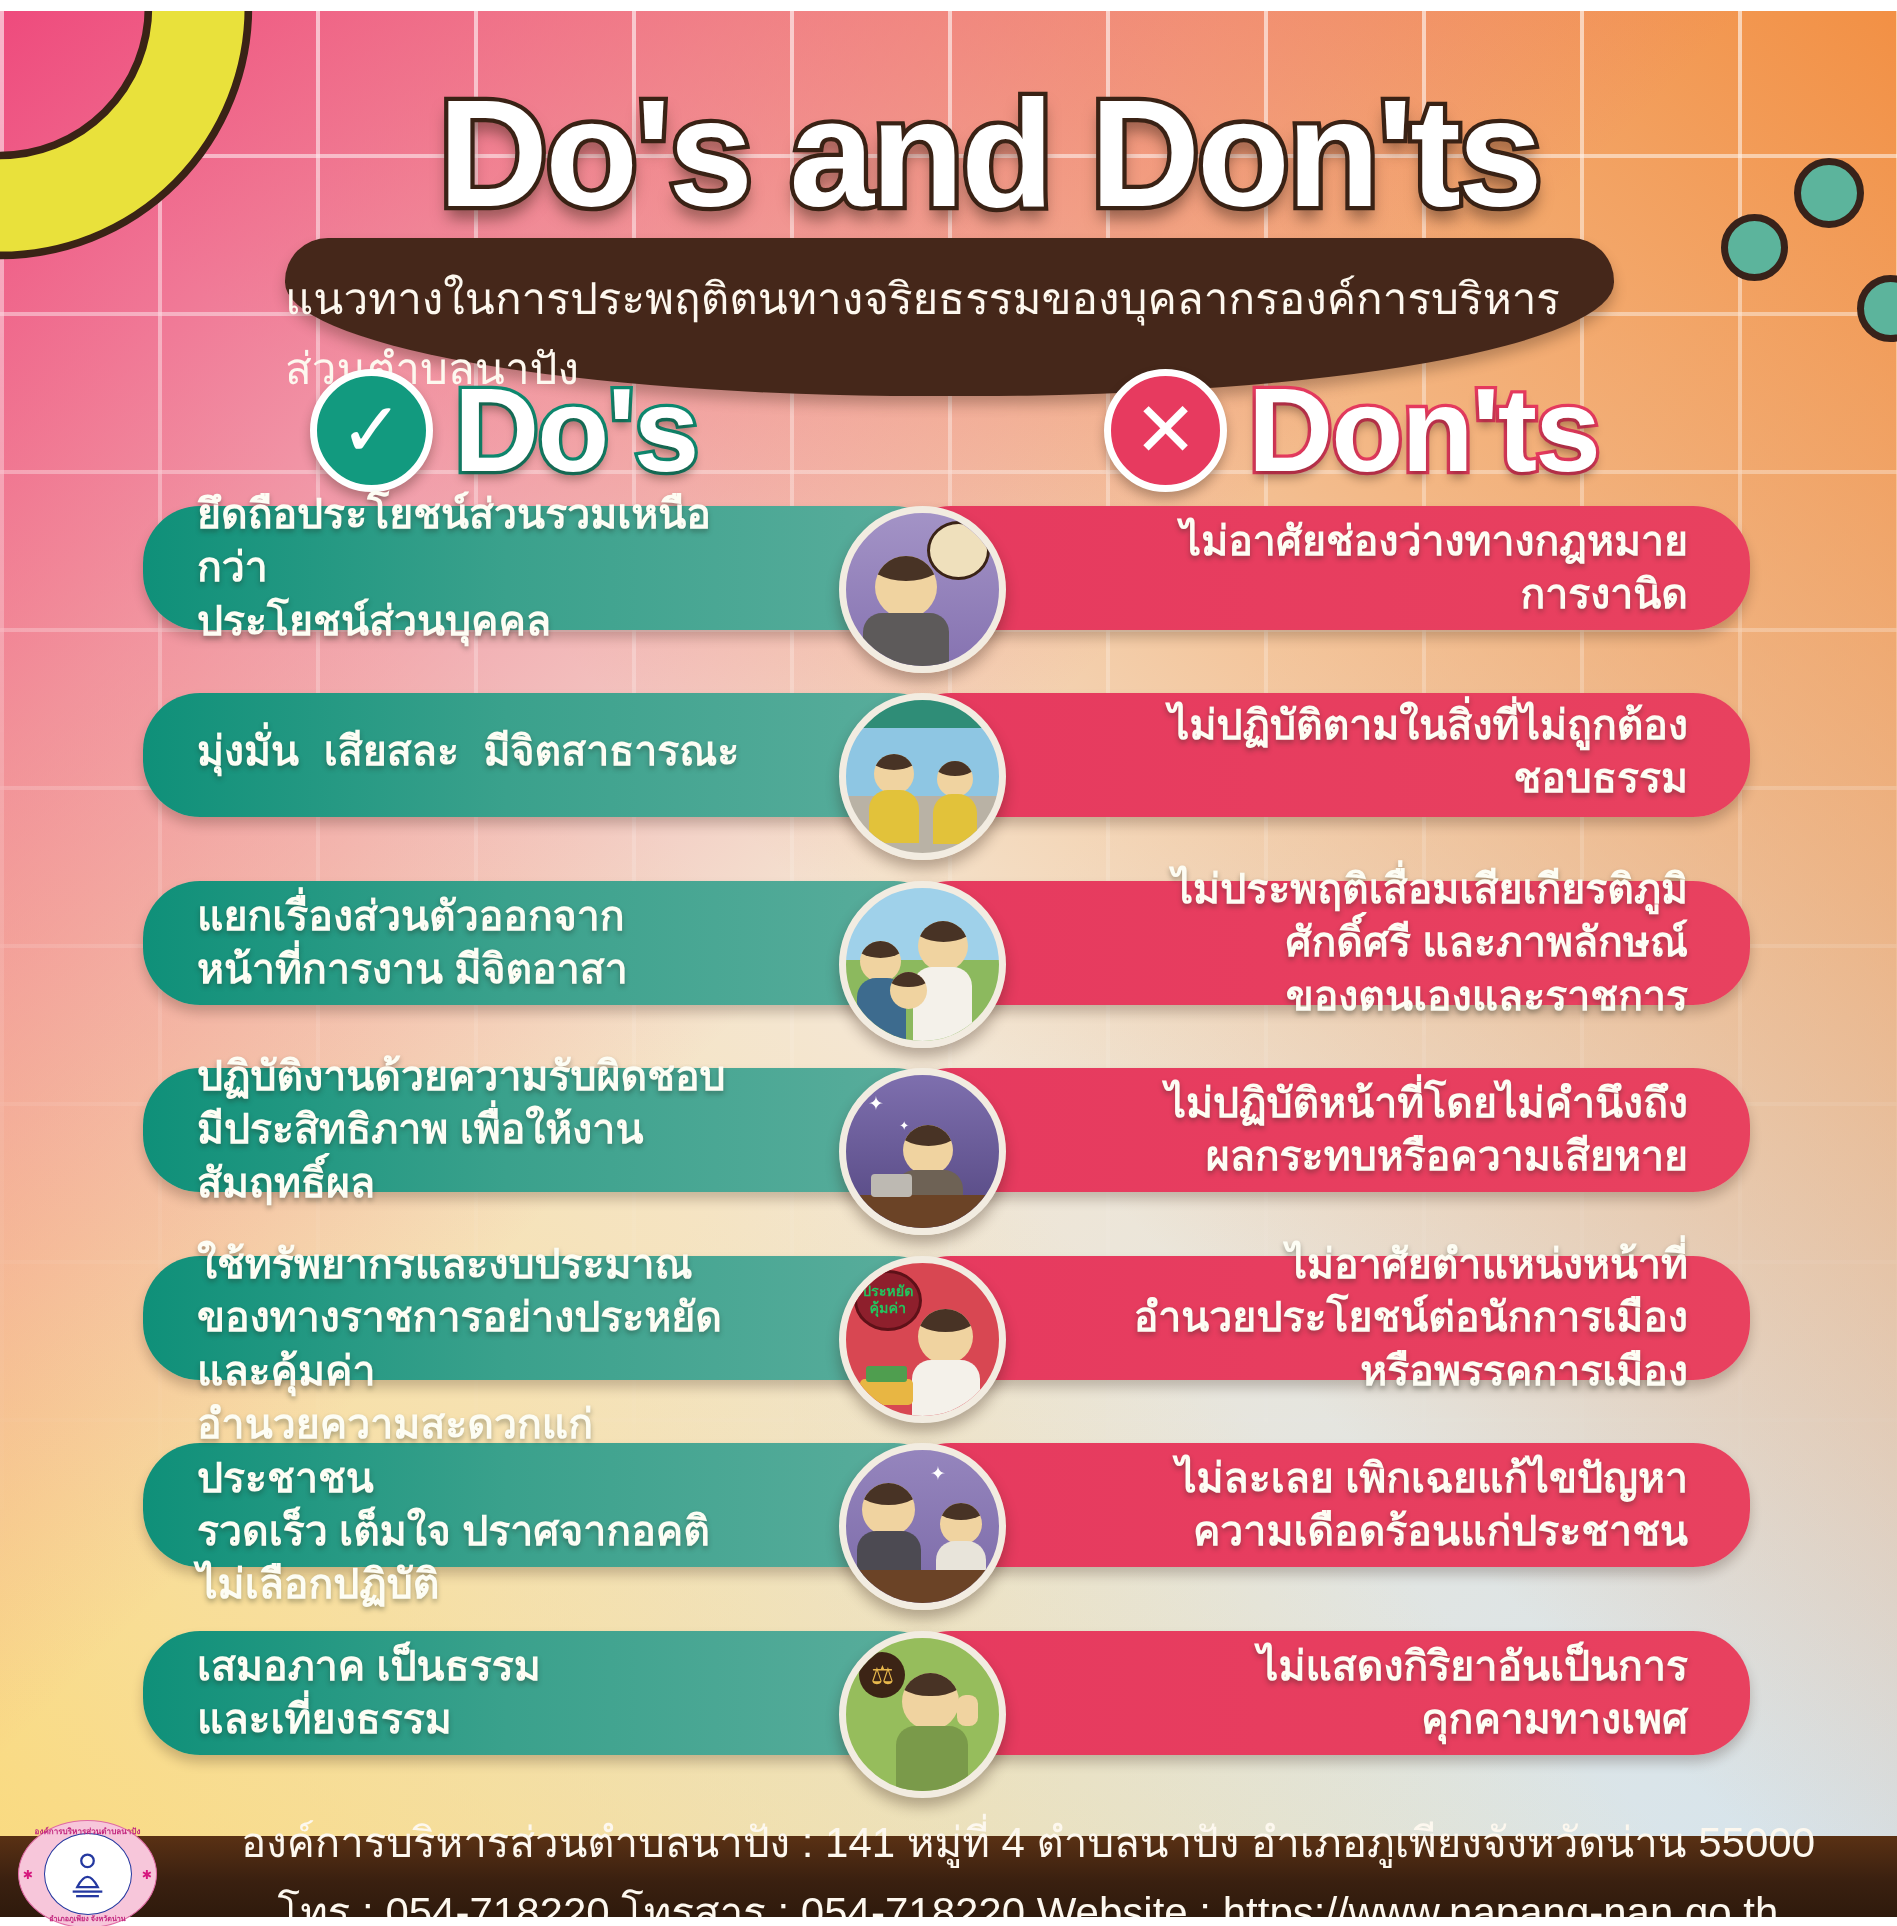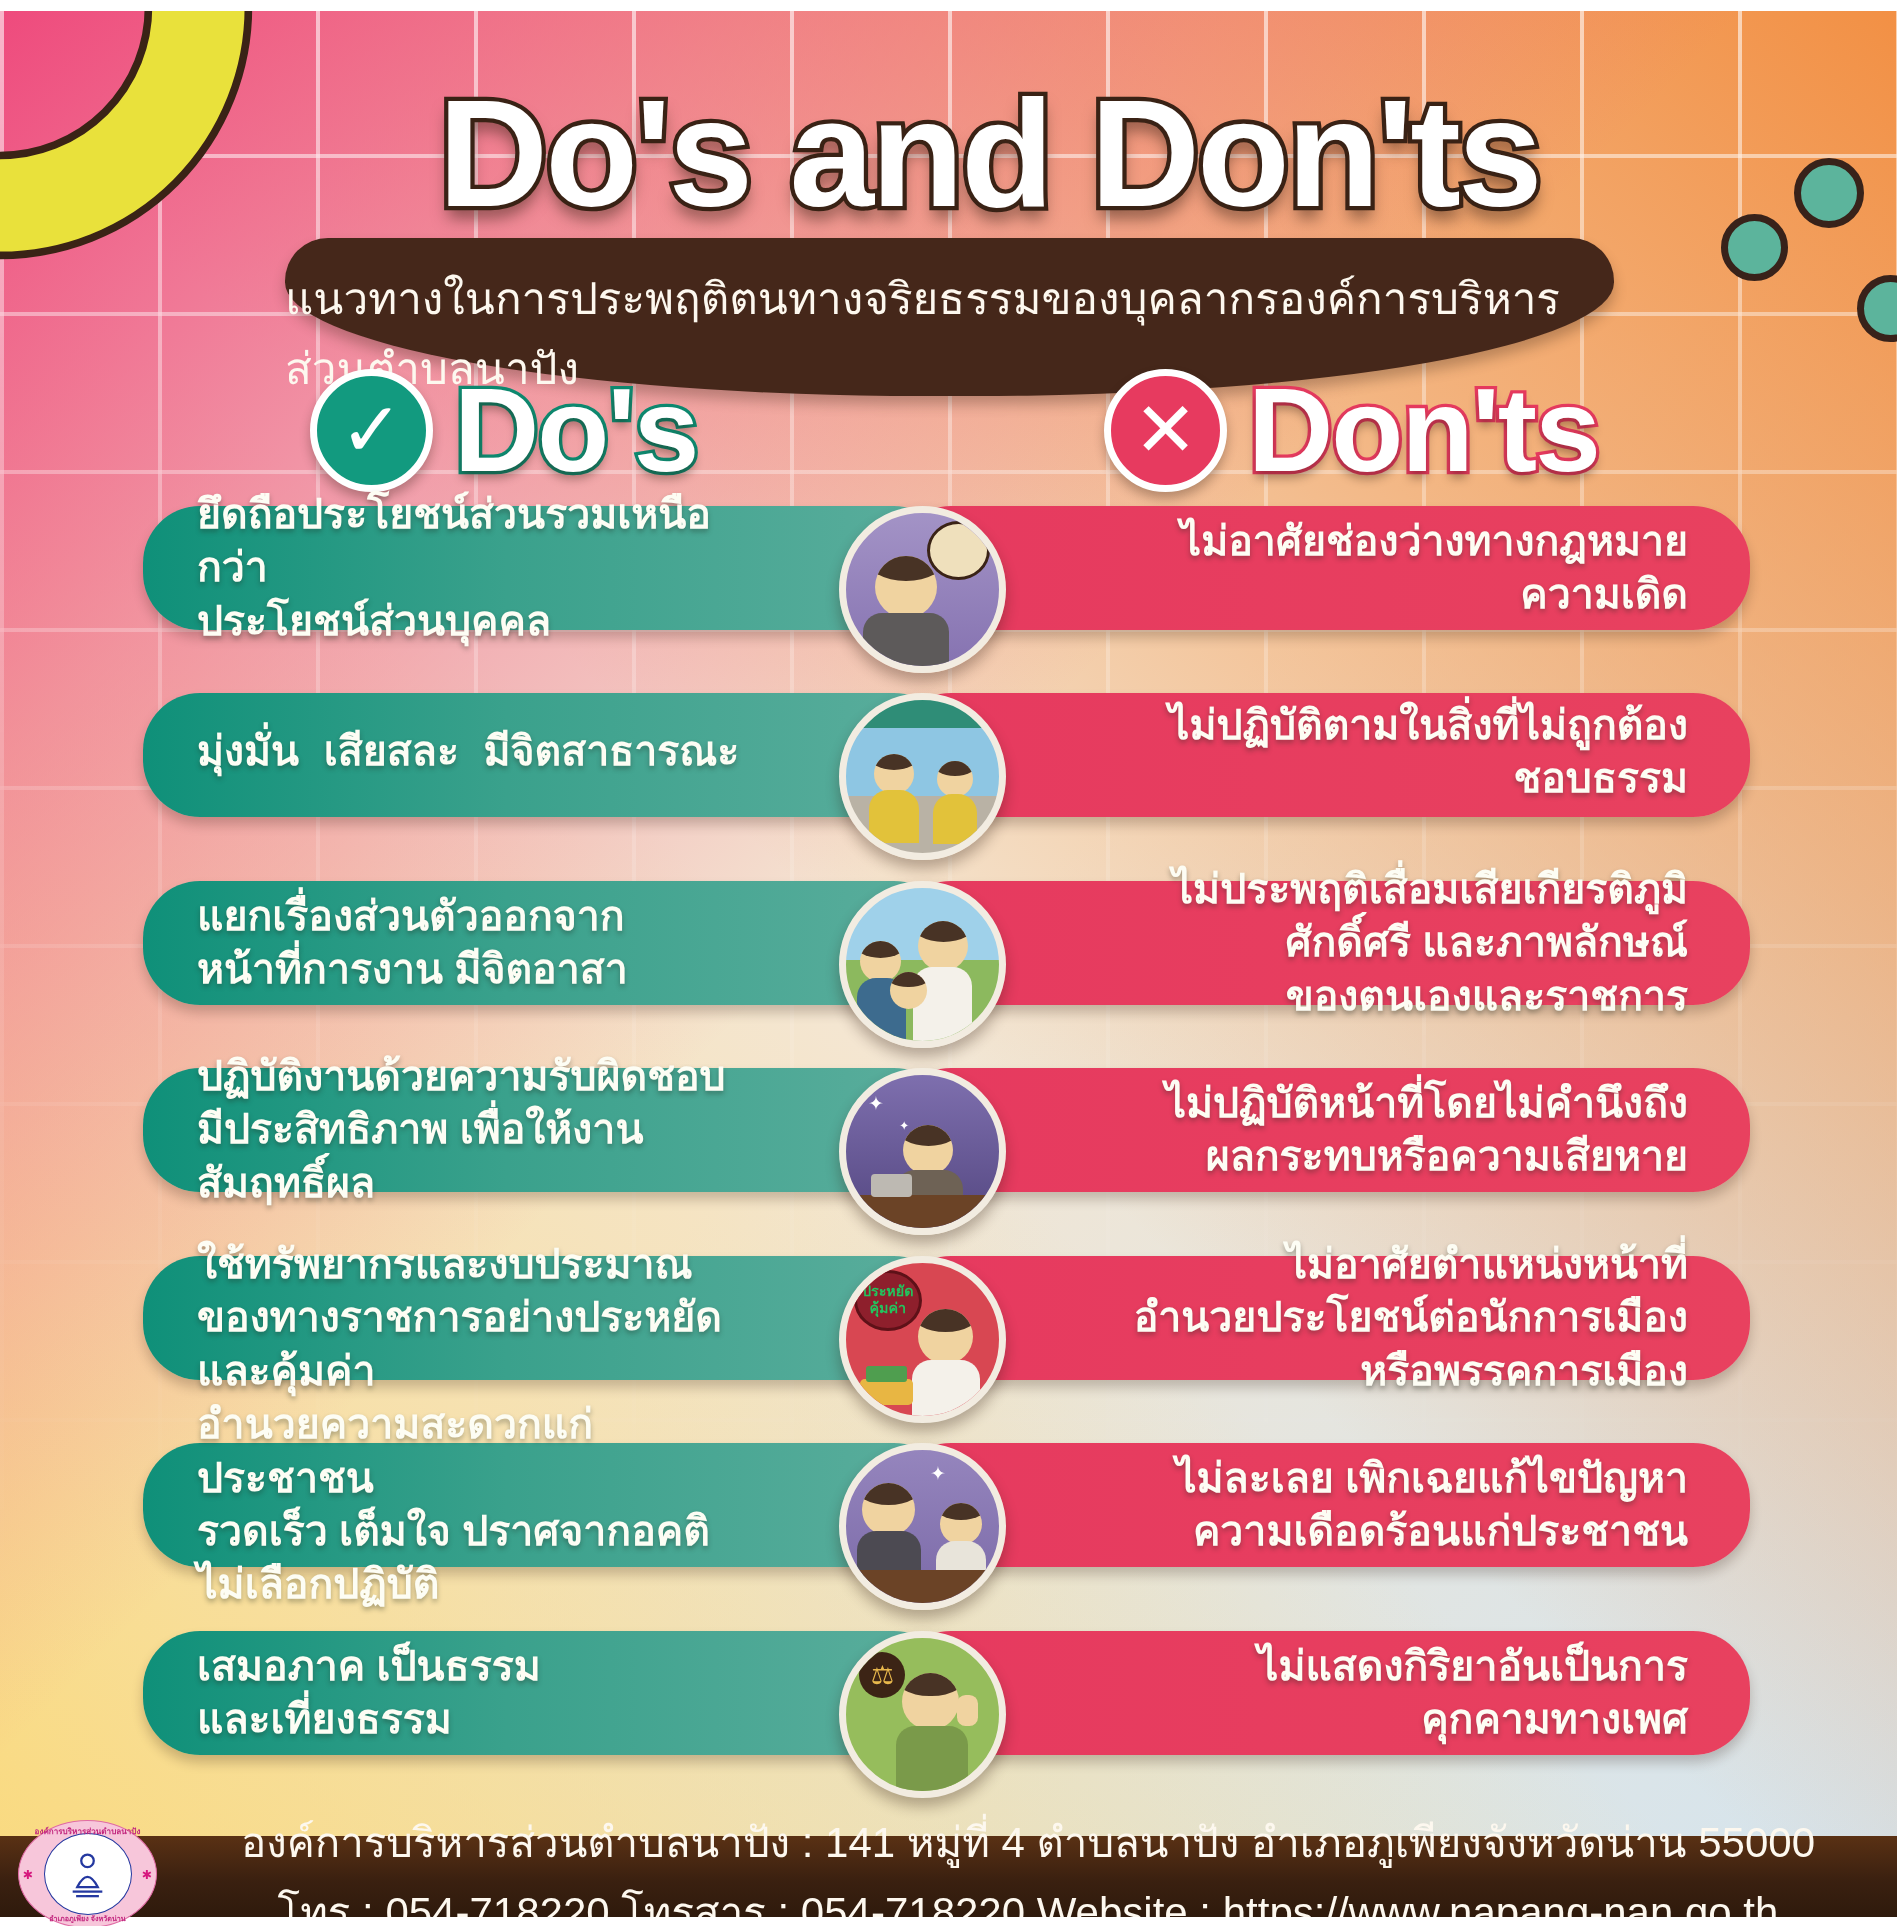--- a/index.html
+++ b/index.html
@@ -135,21 +135,21 @@
     <span class="hdr-label">Don'ts</span>
   </div>
 
   <div class="row row1">
     <div class="pill pill-do">
       <div class="pill-text">ยึดถือประโยชน์ส่วนรวมเหนือกว่า
 ประโยชน์ส่วนบุคคล</div>
     </div>
     <div class="pill pill-dont">
       <div class="pill-text">ไม่อาศัยช่องว่างทางกฎหมาย
-ความเดิด</div>
+การงานิด</div>
     </div>
     <div class="illo illo-1">
       <div class="bubble" style="right:8.6px;top:7.7px;width:57px;height:53px;"></div>
       <div class="head" style="left:29px;top:43px;width:62px;height:62px;"></div>
       <div class="body" style="left:17px;top:100px;width:86px;height:57px;background:#5d5a5a;"></div>
     </div>
   </div>
 
   <div class="row row2">
     <div class="pill pill-do">

